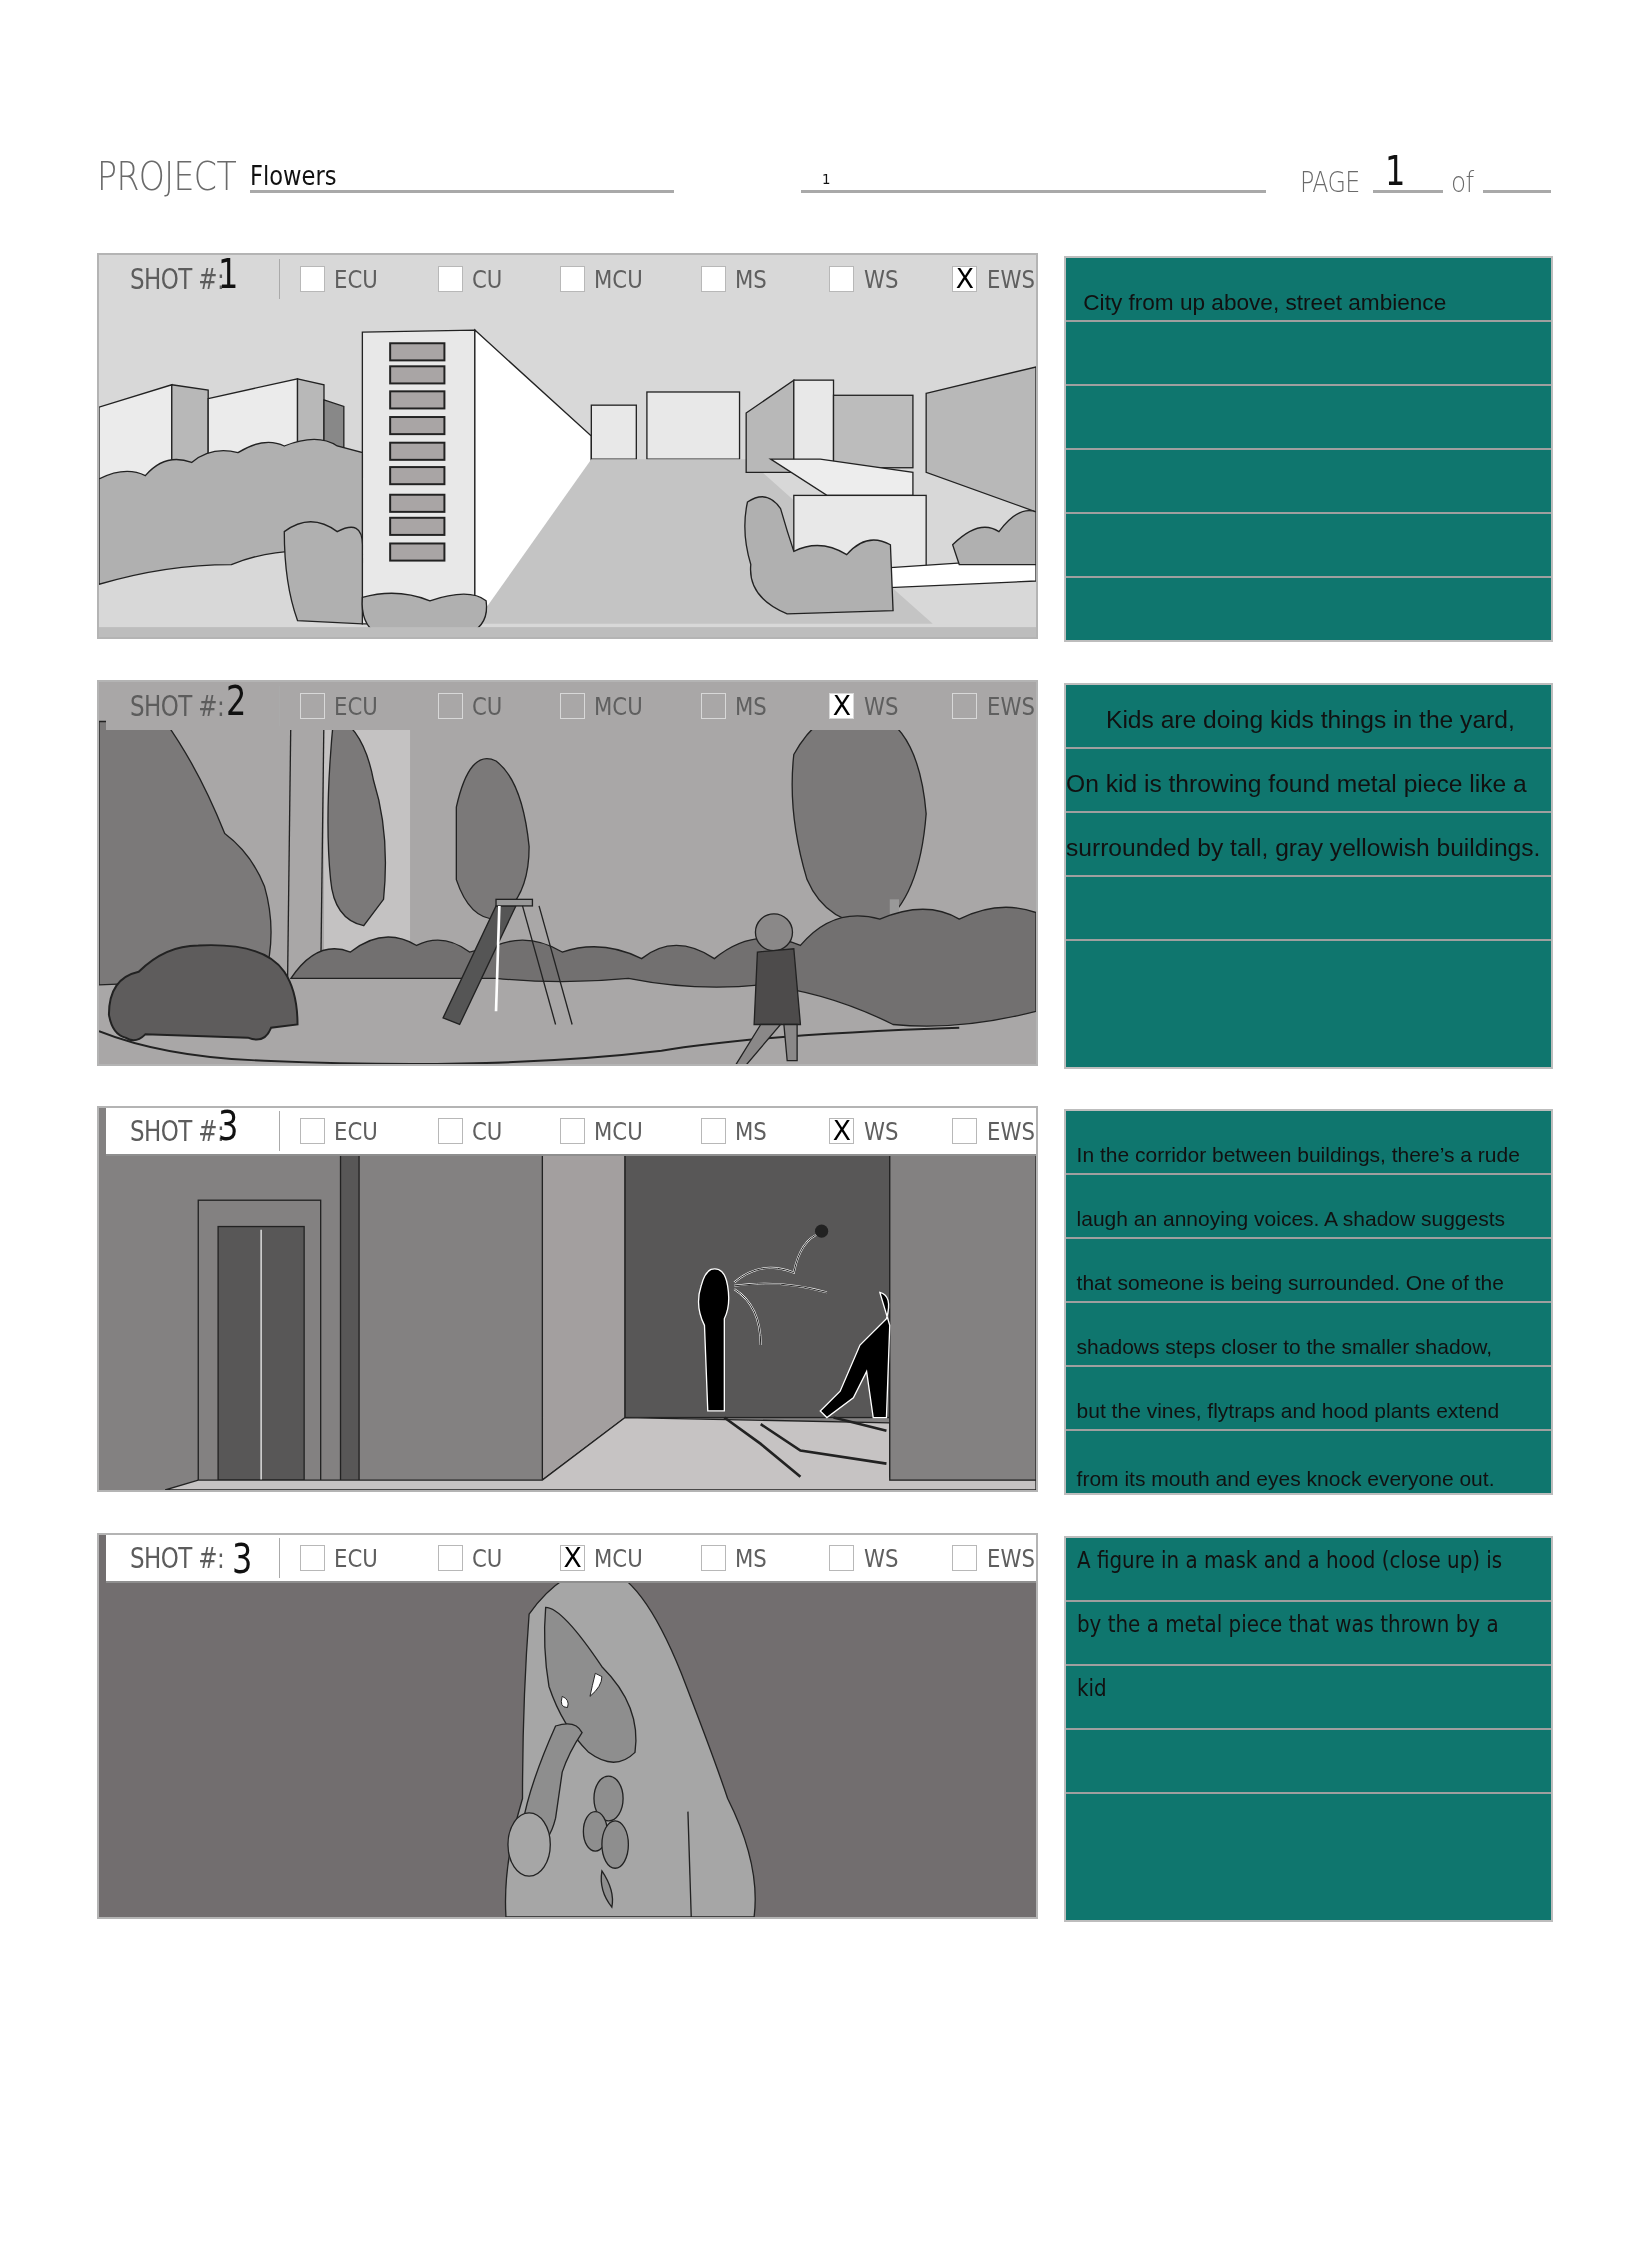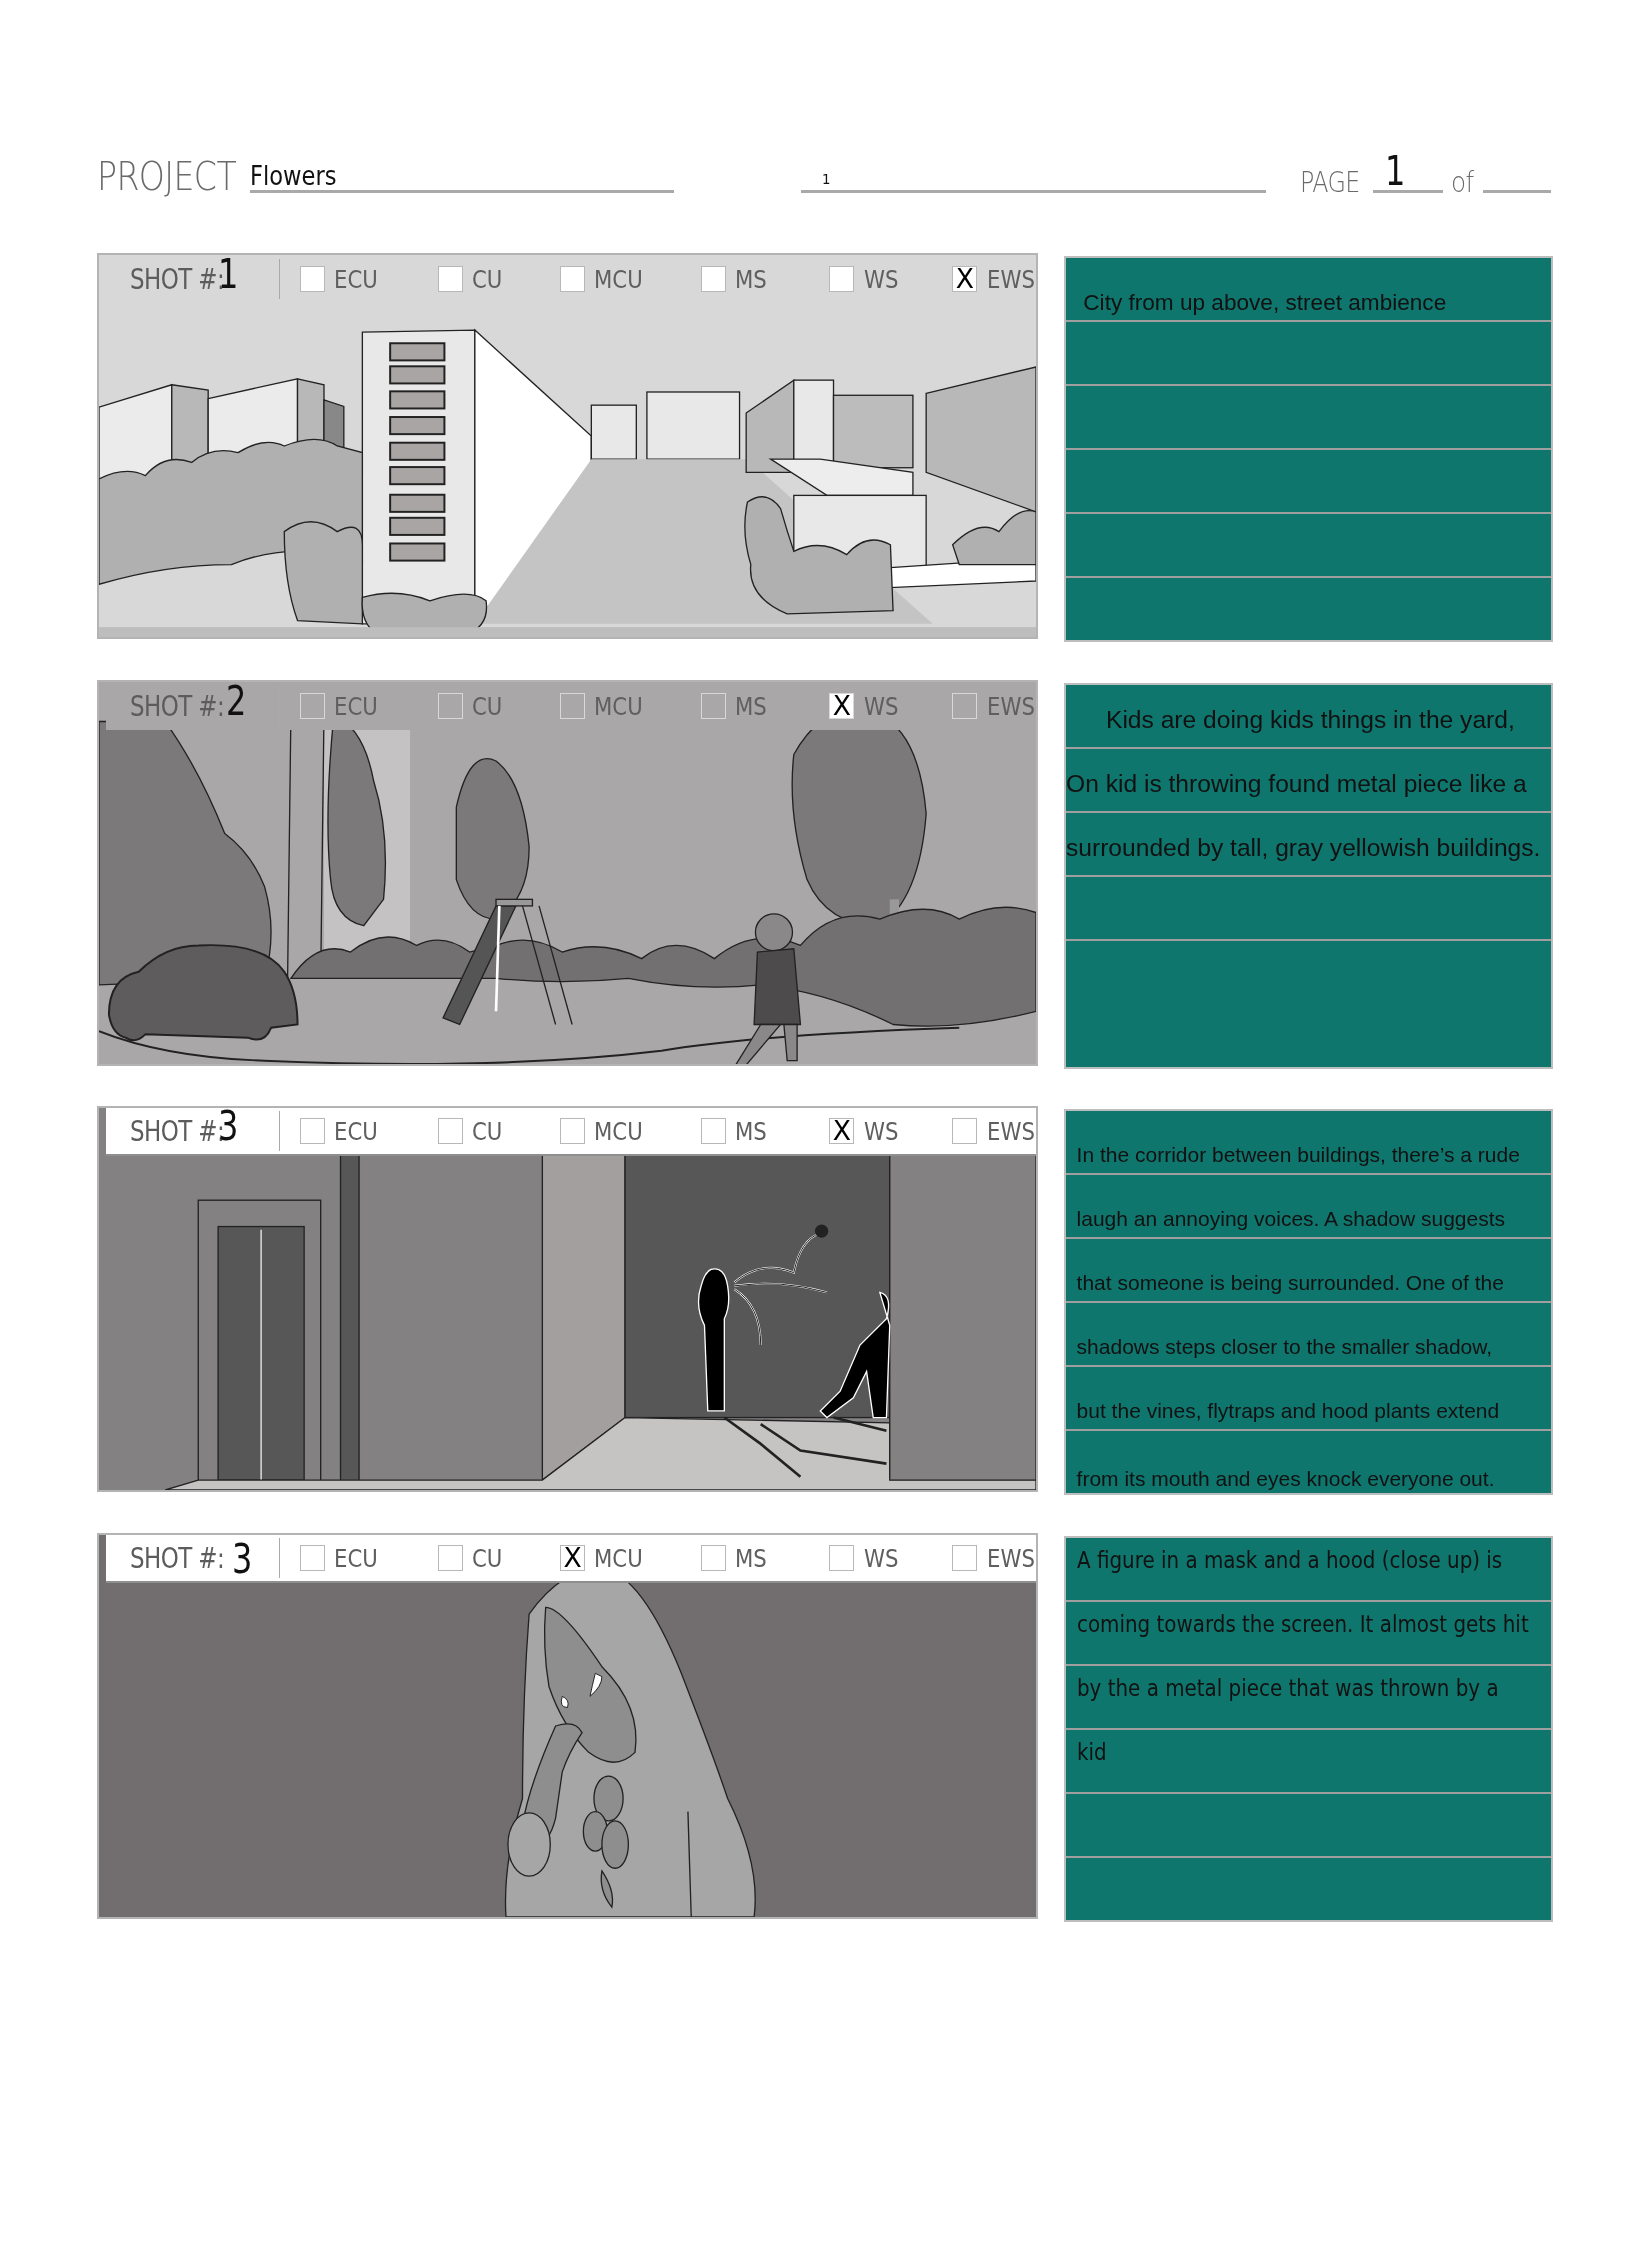--- a/index.html
+++ b/index.html
@@ -371,23 +371,20 @@
             <span class="stype-label">EWS</span>
           </div>
       </div>
     </div>
   </div>
   <div class="notes myriad">
     <div class="note-row">
         <span class="note-text" style="top:9.3px;">A figure in a mask and a hood (close up) is</span>
       </div>
     <div class="note-row">
-        <span class="note-text" style="top:9.3px;">coming towards the screen. It almost gets hit</span>
-      </div>
-    <div class="note-row">
         <span class="note-text" style="top:9.3px;">by the a metal piece that was thrown by a</span>
       </div>
     <div class="note-row">
         <span class="note-text" style="top:9.3px;">kid</span>
       </div>
     <div class="note-row">
         <span class="note-text"></span>
       </div>
     <div class="note-row">
         <span class="note-text"></span>

